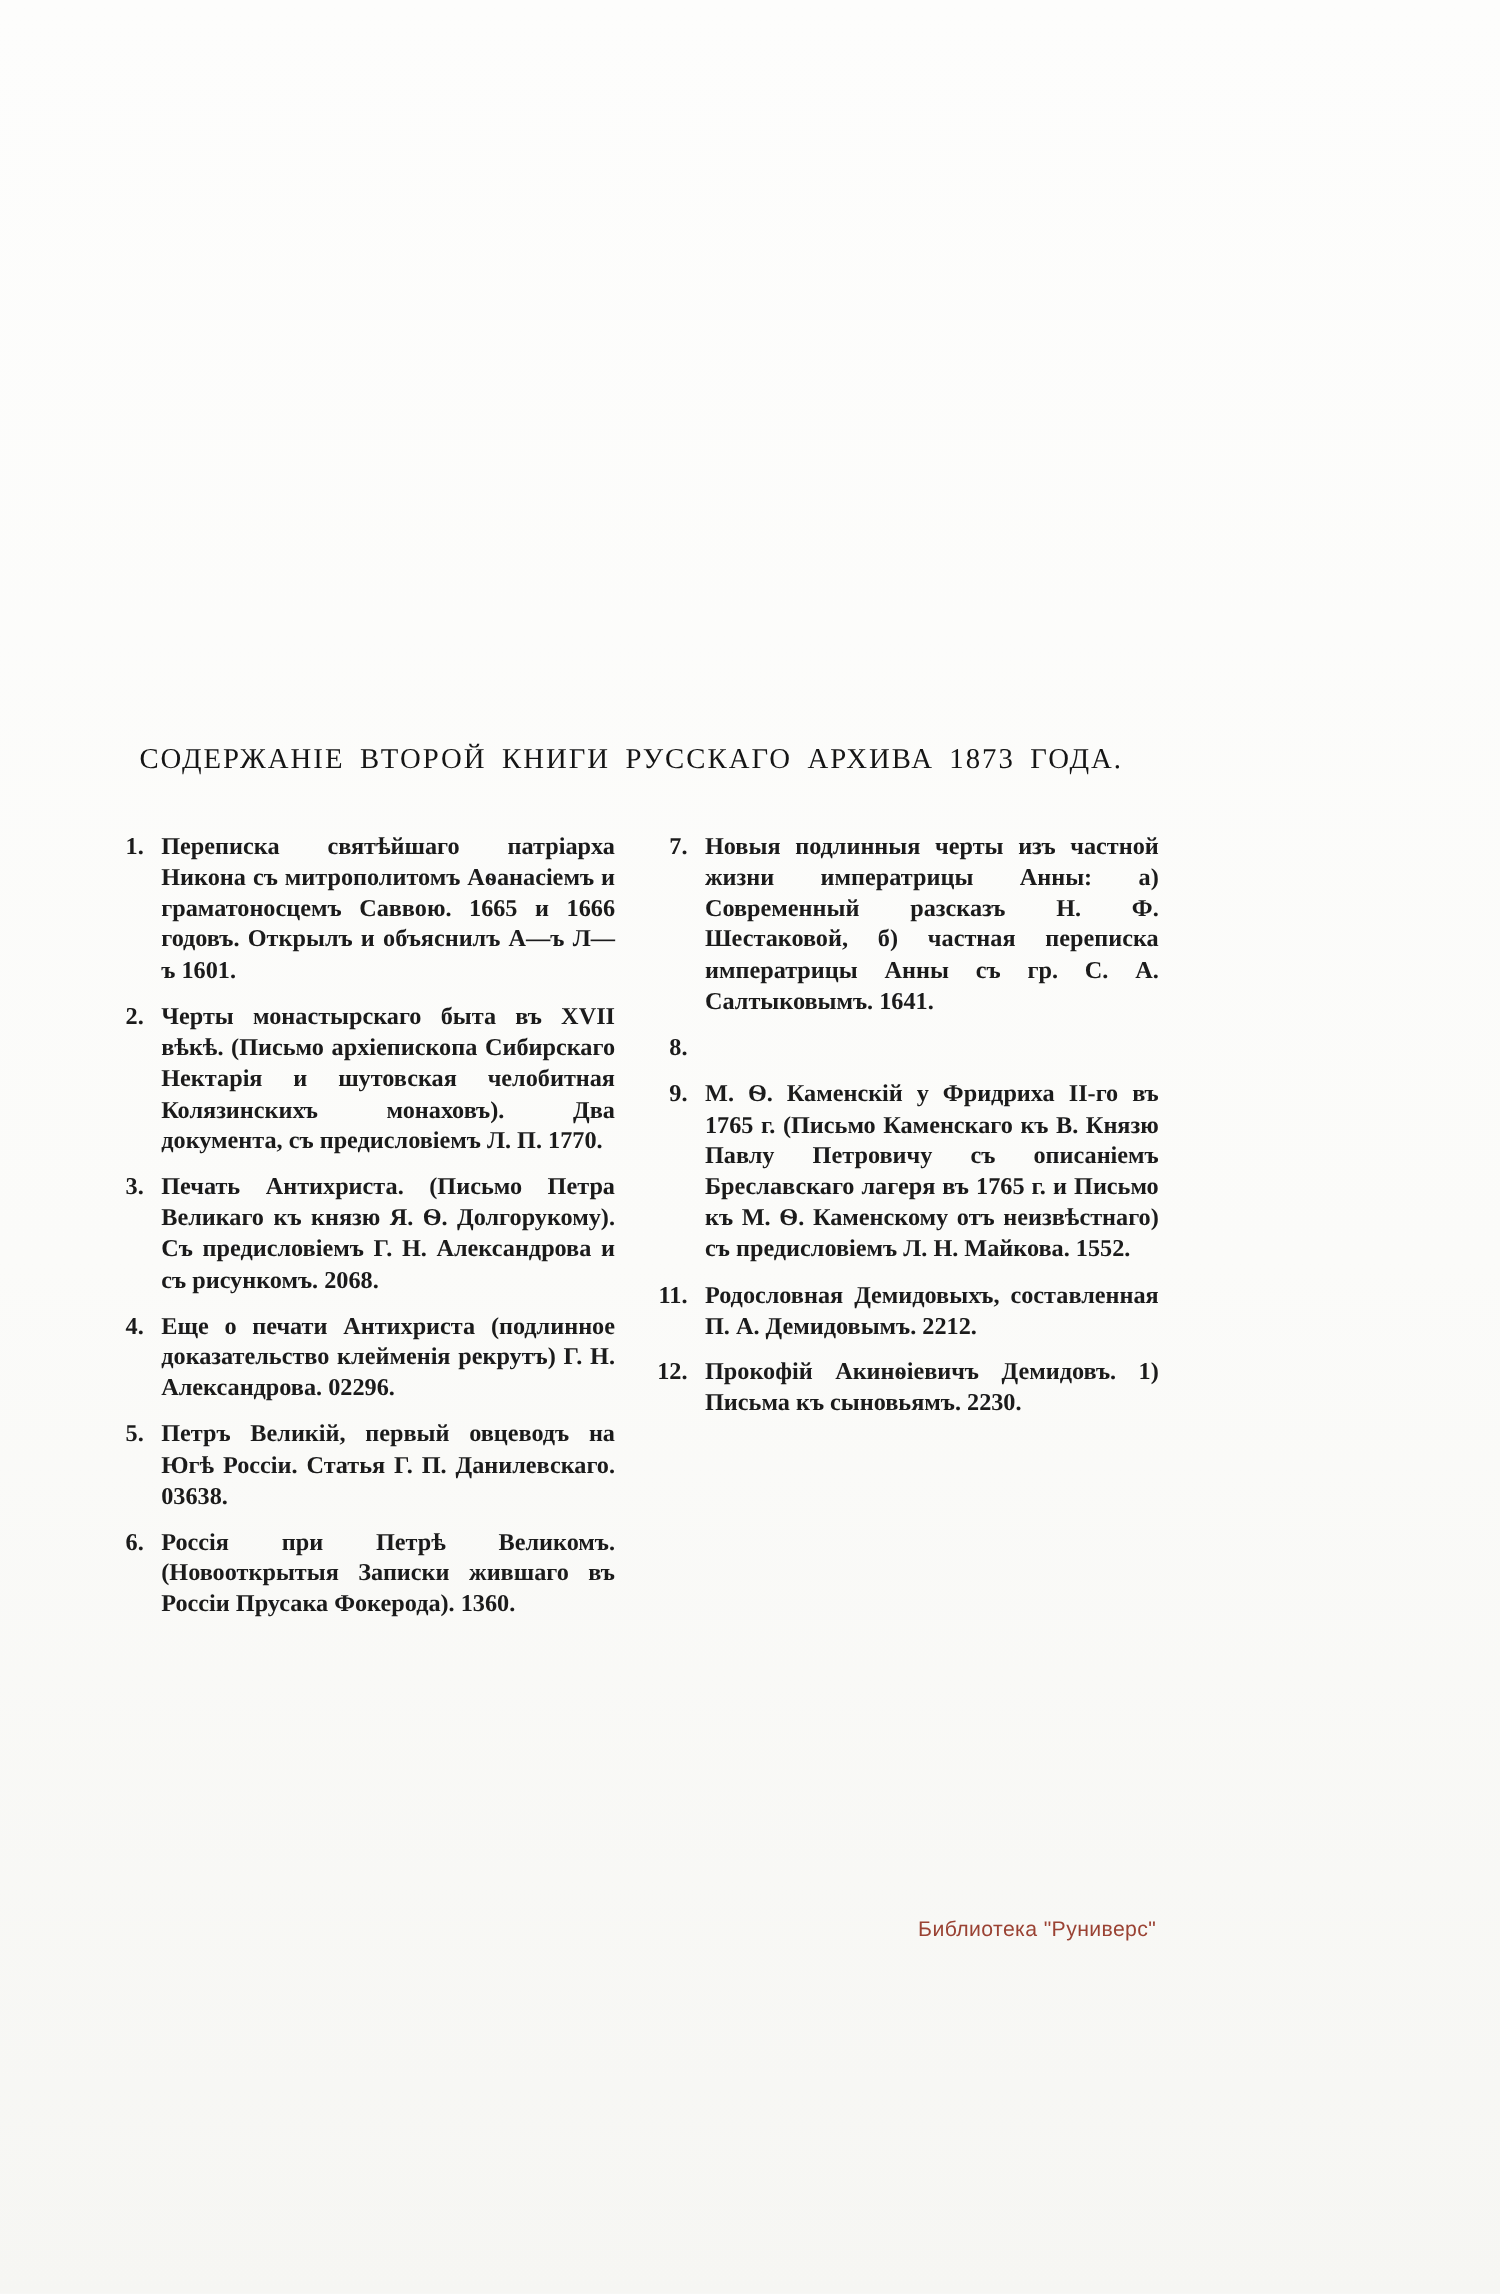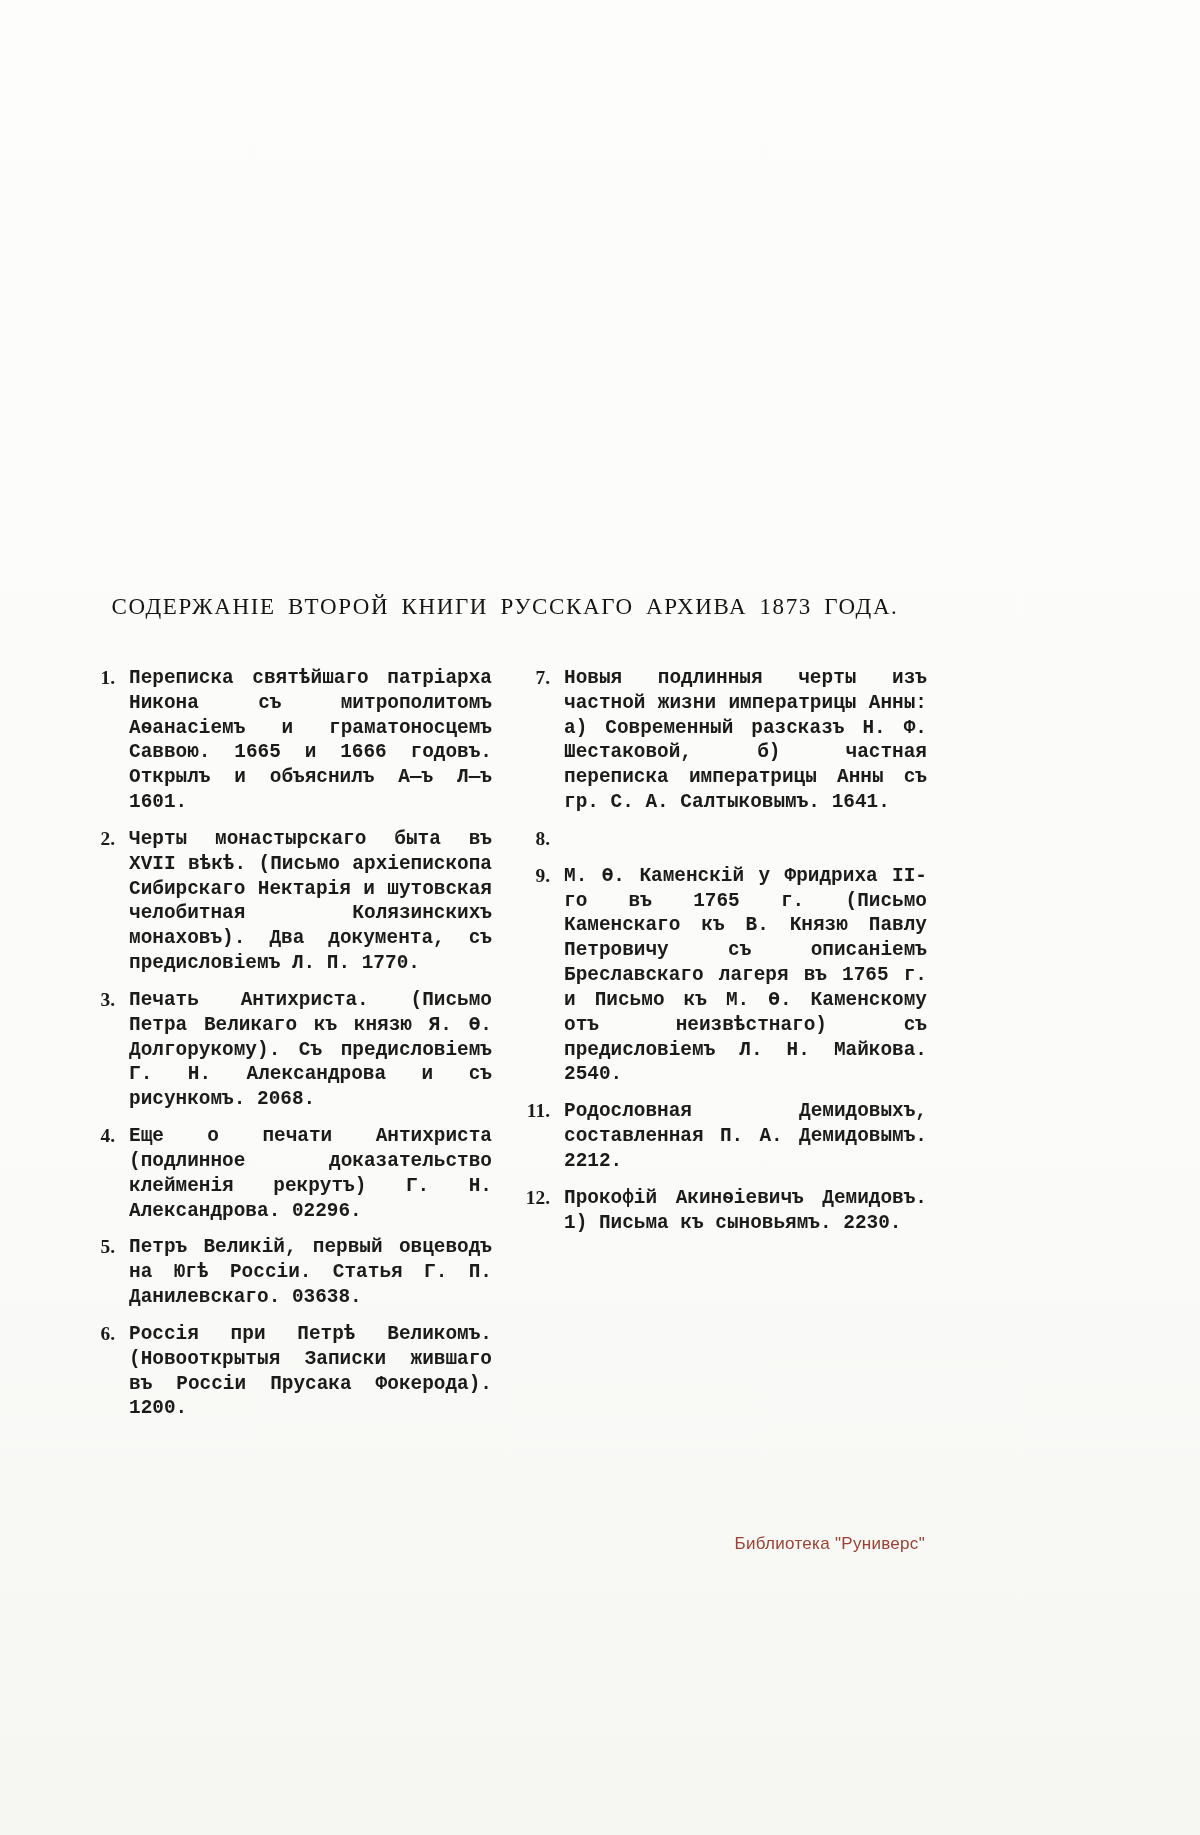--- a/index.html
+++ b/index.html
@@ -47,21 +47,20 @@
   }
   .num {
     flex: 0 0 32px;
     text-align: right;
     white-space: nowrap;
   }
   .txt {
     flex: 1 1 auto;
     margin-left: 14px;
     text-align: justify;
-    font-family: Liberation Mono, monospace;
   }
   .watermark {
     position: absolute;
     top: 1534px;
     right: 275px;
     font-family: "Liberation Sans", "DejaVu Sans", sans-serif;
     font-size: 17px;
     letter-spacing: 0.3px;
     color: #9a4233;
   }
@@ -92,35 +91,35 @@
         <div class="entry">
           <span class="num">4.</span>
           <span class="txt">Еще о печати Антихриста (подлинное доказательство клейменія рекрутъ) Г. Н. Александрова. 02296.</span>
         </div>
         <div class="entry">
           <span class="num">5.</span>
           <span class="txt">Петръ Великій, первый овцеводъ на Югѣ Россіи. Статья Г. П. Данилевскаго. 03638.</span>
         </div>
         <div class="entry">
           <span class="num">6.</span>
-          <span class="txt">Россія при Петрѣ Великомъ. (Новооткрытыя Записки жившаго въ Россіи Прусака Фокерода). 1200.</span>
+          <span class="txt">Россія при Петрѣ Великомъ. (Новооткрытыя Записки жившаго въ Россіи Прусака Фокерода). 1360.</span>
         </div>
       </div>
 
       <div class="col">
         <div class="entry">
           <span class="num">7.</span>
           <span class="txt">Новыя подлинныя черты изъ частной жизни императрицы Анны: а) Современный разсказъ Н. Ф. Шестаковой, б) частная переписка императрицы Анны съ гр. С. А. Салтыковымъ. 1641.</span>
         </div>
         <div class="entry">
           <span class="num">8.</span>
         </div>
         <div class="entry">
           <span class="num">9.</span>
-          <span class="txt">М. Ѳ. Каменскій у Фридриха II-го въ 1765 г. (Письмо Каменскаго къ В. Князю Павлу Петровичу съ описаніемъ Бреславскаго лагеря въ 1765 г. и Письмо къ М. Ѳ. Каменскому отъ неизвѣстнаго) съ предисловіемъ Л. Н. Майкова. 2540.</span>
+          <span class="txt">М. Ѳ. Каменскій у Фридриха II-го въ 1765 г. (Письмо Каменскаго къ В. Князю Павлу Петровичу съ описаніемъ Бреславскаго лагеря въ 1765 г. и Письмо къ М. Ѳ. Каменскому отъ неизвѣстнаго) съ предисловіемъ Л. Н. Майкова. 1552.</span>
         </div>
         <div class="entry">
           <span class="num">11.</span>
           <span class="txt">Родословная Демидовыхъ, составленная П. А. Демидовымъ. 2212.</span>
         </div>
         <div class="entry">
           <span class="num">12.</span>
           <span class="txt">Прокофій Акинѳіевичъ Демидовъ. 1) Письма къ сыновьямъ. 2230.</span>
         </div>
       </div>

